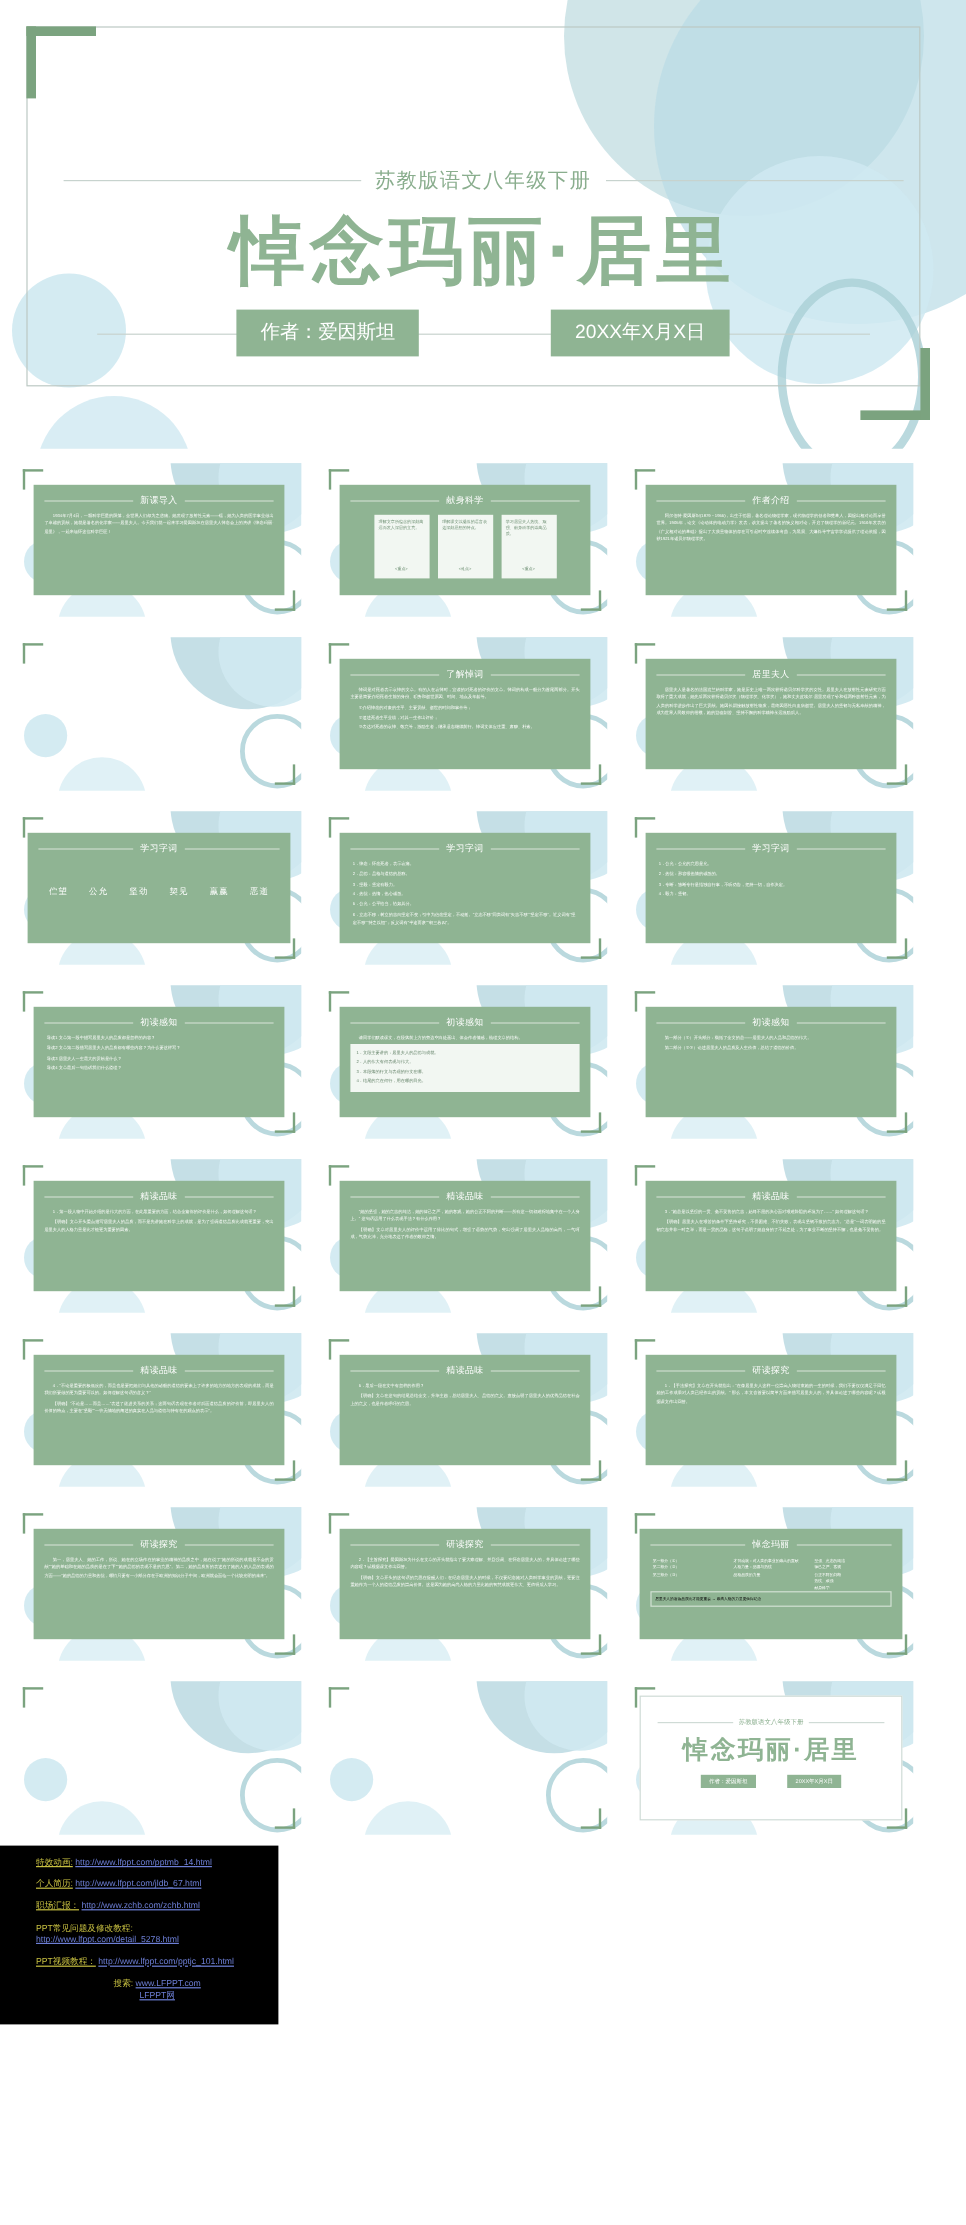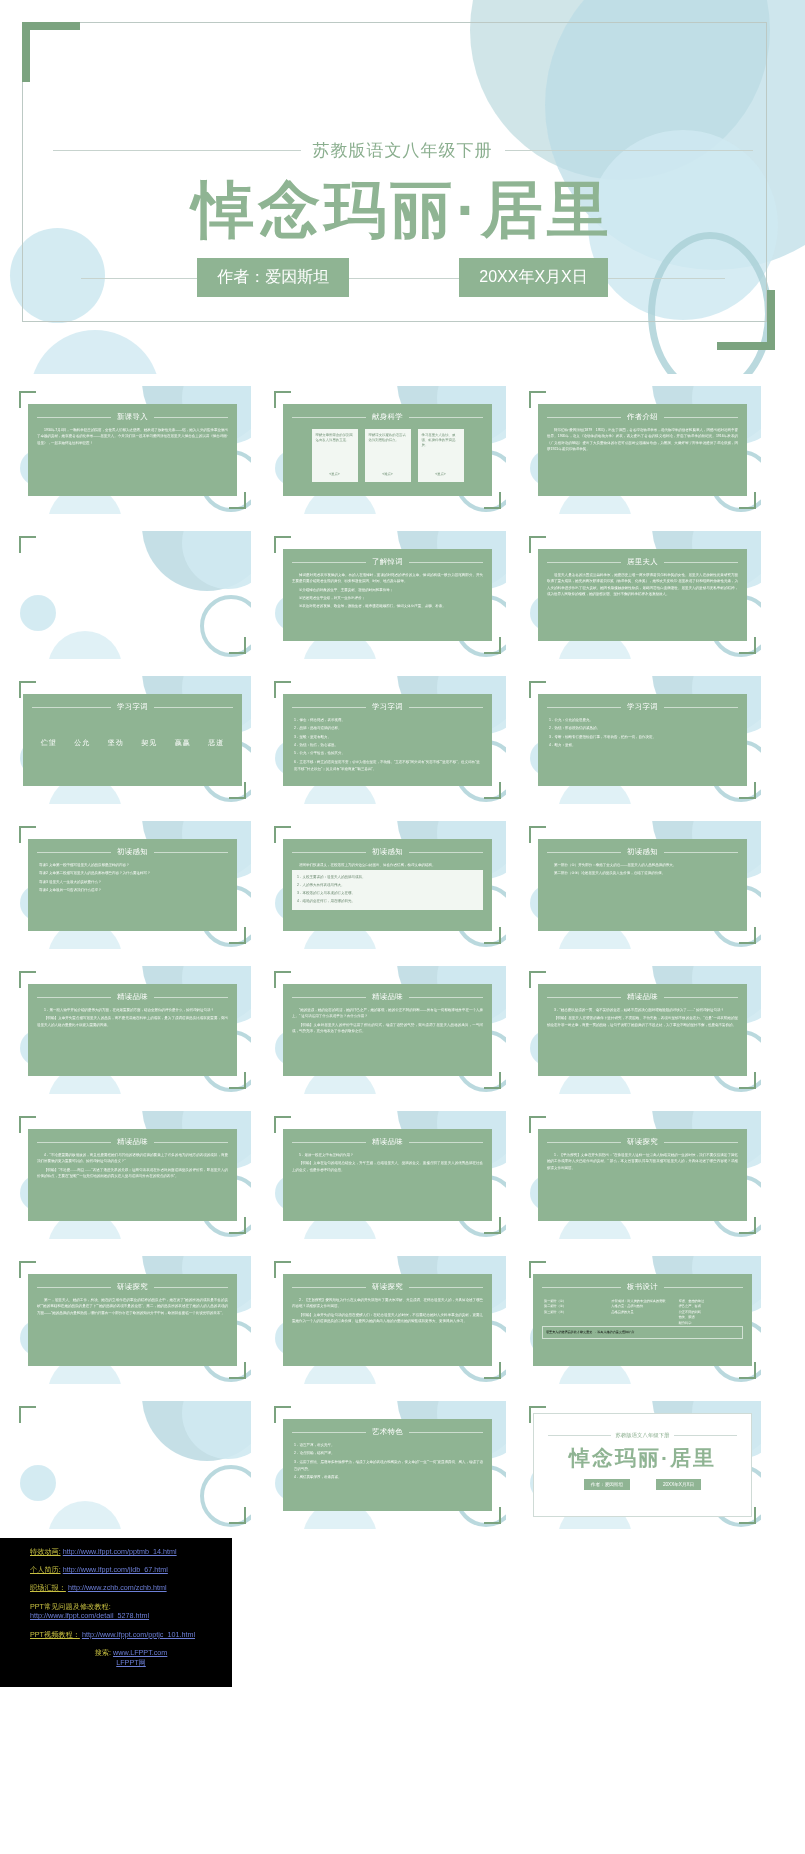--- a/index.html
+++ b/index.html
@@ -528,21 +528,21 @@
       <div class="tb t-blob-a"></div>
       <div class="tb t-blob-b"></div>
       <div class="tb t-blob-c"></div>
       <div class="tb t-blob-d"></div>
       <div class="tb t-blob-e"></div>
       <div class="t-c-tl"></div>
       <div class="t-c-br"></div>
       <div class="panel wide">
         <div class="p-head">
           <div class="hl"></div>
-          <div class="p-title">板书设计</div>
+          <div class="p-title">悼念玛丽</div>
           <div class="hl"></div>
         </div>
         <div class="board">
           <div class="board-col ">
             <div>第一部分（①）</div>
             <div>第二部分（②）</div>
             <div>第三部分（③）</div>
           </div>
           <div class="board-col c2">
             <div>才智成就：对人类的事业的崇高的贡献</div>
@@ -570,33 +570,20 @@
       <div class="t-c-br"></div>
     </div>
     <div class="thumb">
       <div class="tb t-blob-a"></div>
       <div class="tb t-blob-b"></div>
       <div class="tb t-blob-c"></div>
       <div class="tb t-blob-d"></div>
       <div class="tb t-blob-e"></div>
       <div class="t-c-tl"></div>
       <div class="t-c-br"></div>
-      <div class="panel">
-        <div class="p-head">
-          <div class="hl"></div>
-          <div class="p-title">艺术特色</div>
-          <div class="hl"></div>
-        </div>
-        <div class="qlist">
-          <div>1．语言严谨，朴实无华。</div>
-          <div>2．论点明确，结构严谨。</div>
-          <div>3．运用了排比、层递等多种修辞手法，增强了文章的表现力和感染力，使文章的"一生""一切"更显得真切、感人，增强了语言的气势。</div>
-          <div>4．感情真挚深厚，朴素真诚。</div>
-        </div>
-      </div>
     </div>
     <div class="thumb">
       <div class="tb t-blob-a"></div>
       <div class="tb t-blob-b"></div>
       <div class="tb t-blob-c"></div>
       <div class="tb t-blob-d"></div>
       <div class="tb t-blob-e"></div>
       <div class="t-c-tl"></div>
       <div class="t-c-br"></div>
       <div class="mini-cover">

